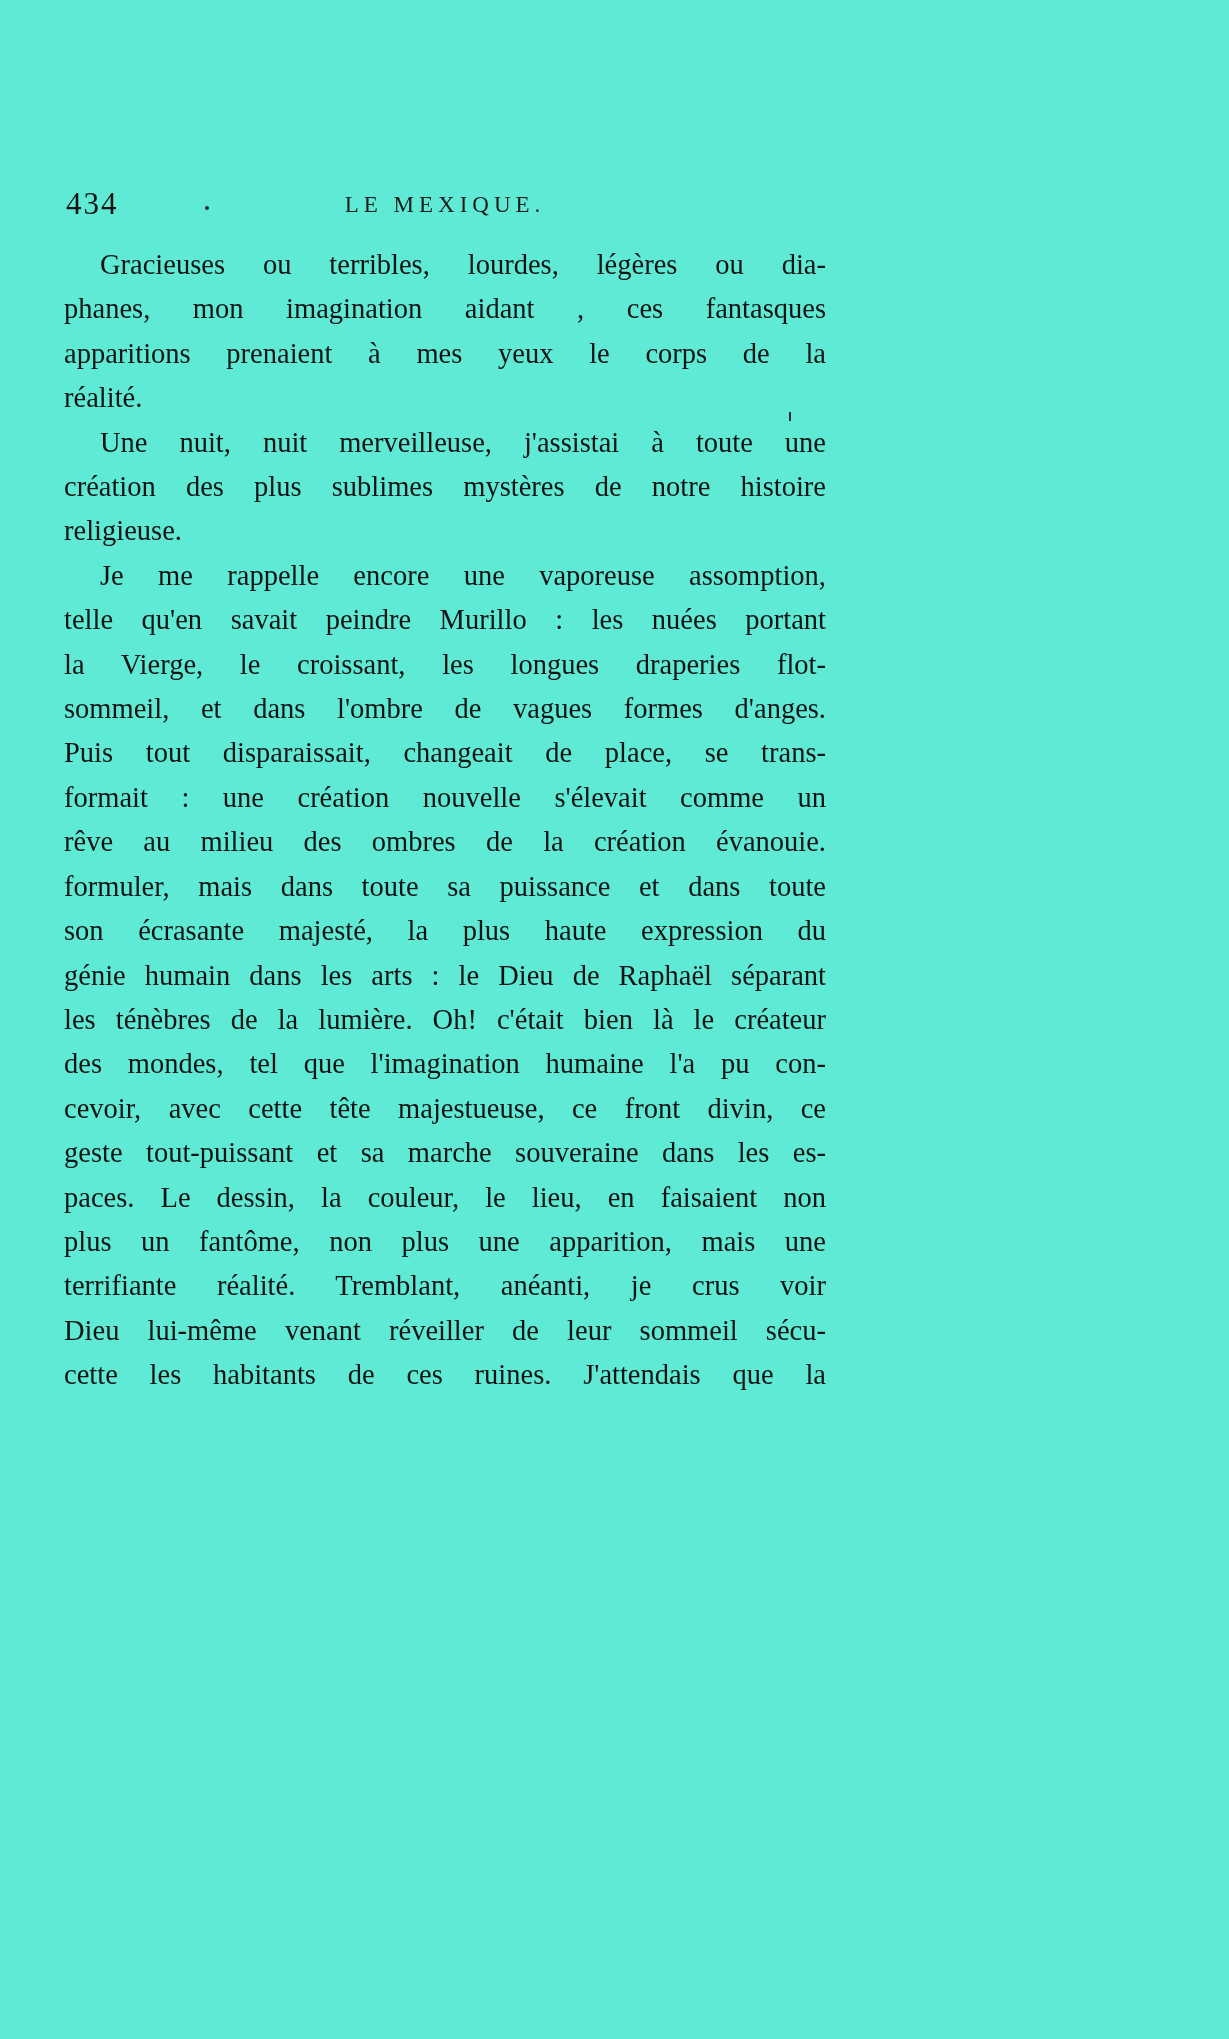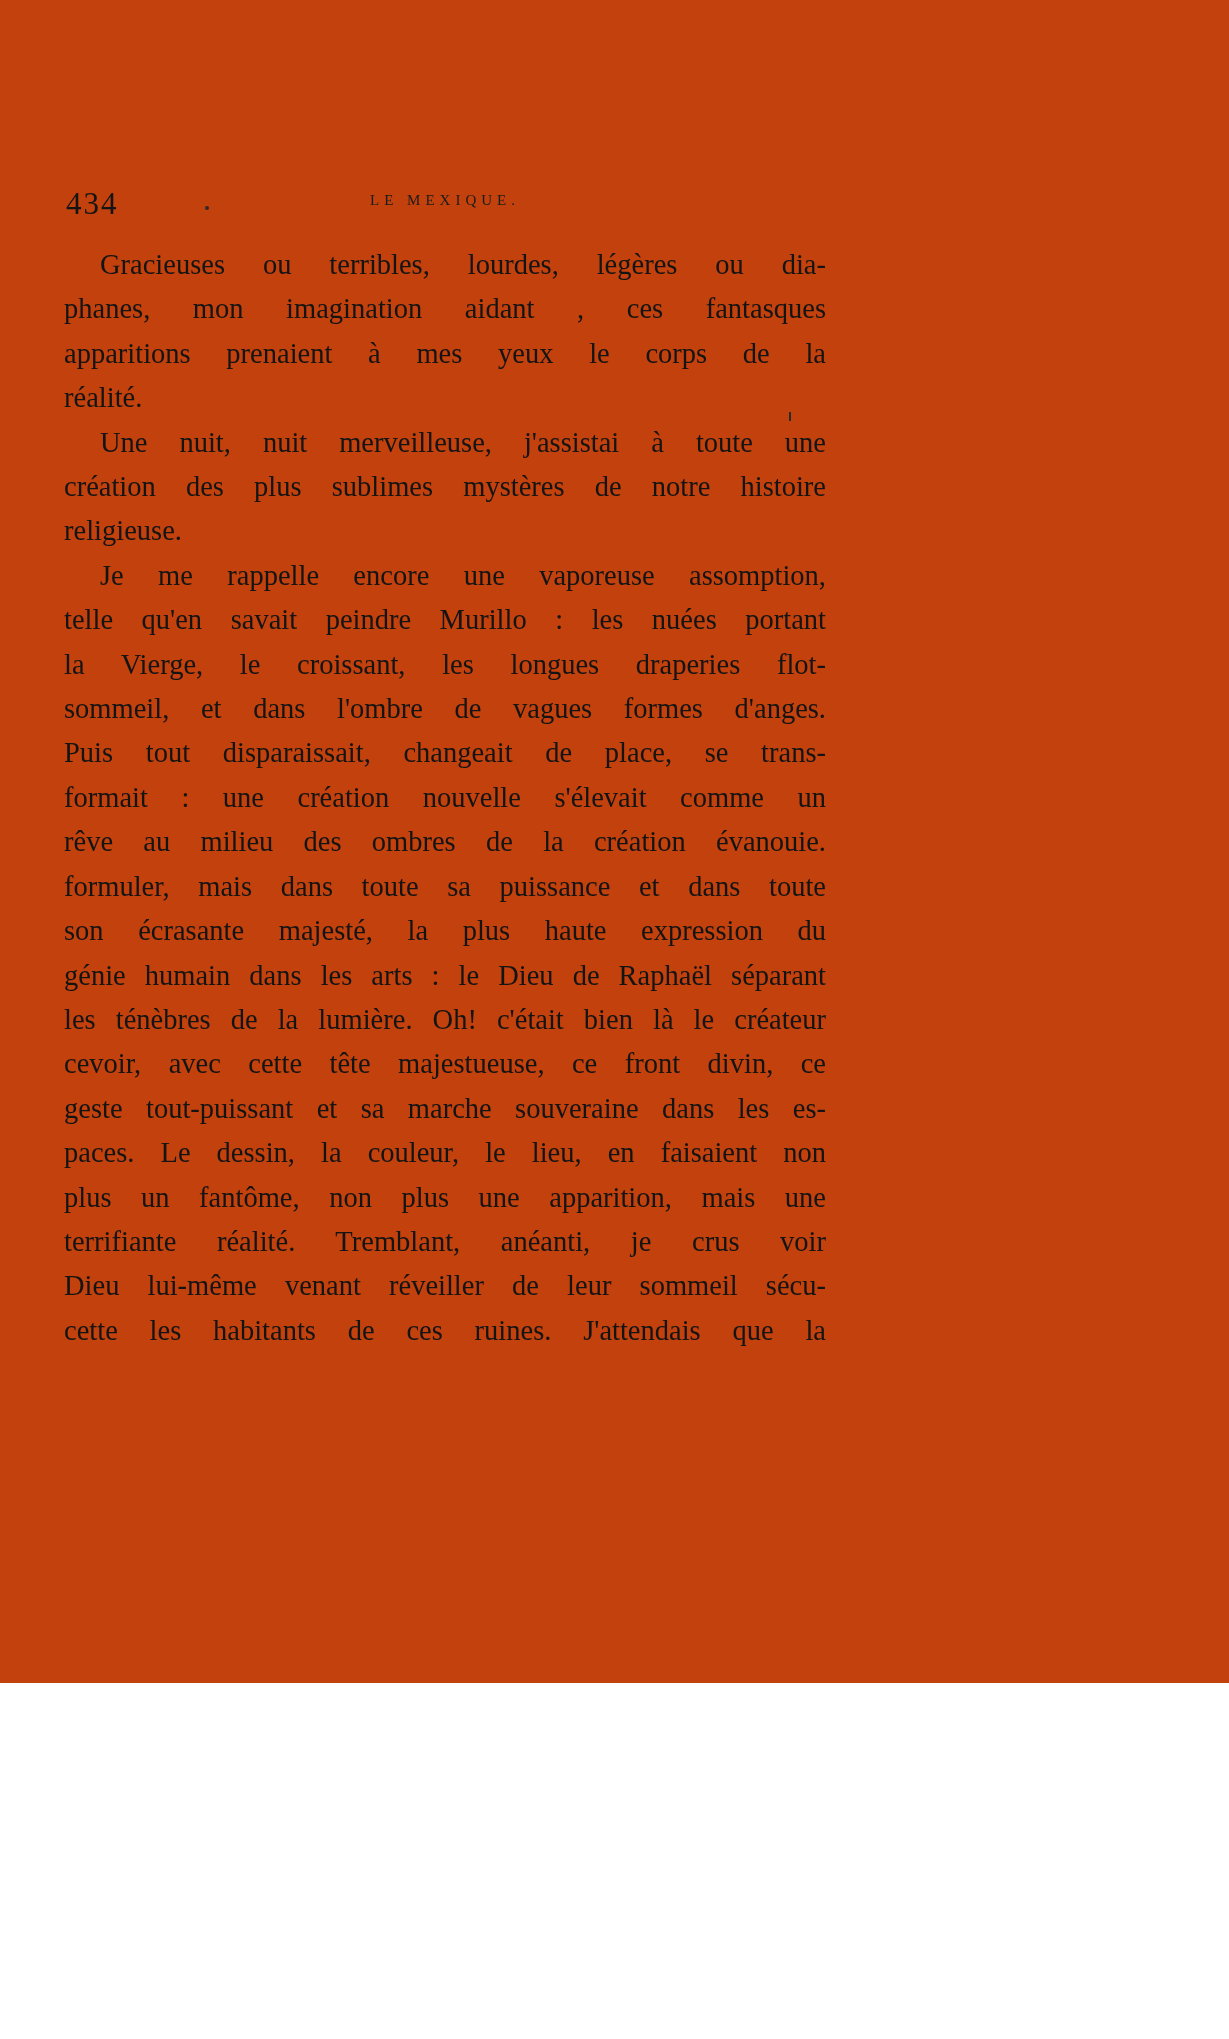--- a/index.html
+++ b/index.html
@@ -3,22 +3,22 @@
 <meta charset="utf-8">
 <style>
   html, body {
     margin: 0;
     padding: 0;
     background: #ffffff;
   }
   .page {
     position: relative;
     width: 1229px;
-    height: 1683px;
-    background: #c2410c;
+    height: 2039px;
+    background: #5eead4;
     color: #141414;
     font-family: "Liberation Serif", "DejaVu Serif", serif;
     overflow: hidden;
   }
   .header {
     position: absolute;
     top: 186px;
     left: 64px;
     width: 762px;
     height: 40px;
@@ -29,21 +29,21 @@
     top: 0;
     font-size: 31px;
     letter-spacing: 2px;
   }
   .running-title {
     position: absolute;
     left: 0;
     right: 0;
     top: 6px;
     text-align: center;
-    font-size: 15px;
+    font-size: 23px;
     letter-spacing: 5px;
     color: #1c1c1c;
   }
   .artifact-dot {
     position: absolute;
     left: 205px;
     top: 206px;
     width: 4px;
     height: 4px;
     background: #2a2a2a;
@@ -104,20 +104,21 @@
       <div class="line">telle qu'en savait peindre Murillo : les nuées portant</div>
       <div class="line">la Vierge, le croissant, les longues draperies flot-</div>
       <div class="line">sommeil, et dans l'ombre de vagues formes d'anges.</div>
       <div class="line">Puis tout disparaissait, changeait de place, se trans-</div>
       <div class="line">formait : une création nouvelle s'élevait comme un</div>
       <div class="line">rêve au milieu des ombres de la création évanouie.</div>
       <div class="line">formuler, mais dans toute sa puissance et dans toute</div>
       <div class="line">son écrasante majesté, la plus haute expression du</div>
       <div class="line">génie humain dans les arts : le Dieu de Raphaël séparant</div>
       <div class="line">les ténèbres de la lumière. Oh! c'était bien là le créateur</div>
+      <div class="line">des mondes, tel que l'imagination humaine l'a pu con-</div>
       <div class="line">cevoir, avec cette tête majestueuse, ce front divin, ce</div>
       <div class="line">geste tout-puissant et sa marche souveraine dans les es-</div>
       <div class="line">paces. Le dessin, la couleur, le lieu, en faisaient non</div>
       <div class="line">plus un fantôme, non plus une apparition, mais une</div>
       <div class="line">terrifiante réalité. Tremblant, anéanti, je crus voir</div>
       <div class="line">Dieu lui-même venant réveiller de leur sommeil sécu-</div>
       <div class="line">cette les habitants de ces ruines. J'attendais que la</div>
     </div>
 
 </div>

